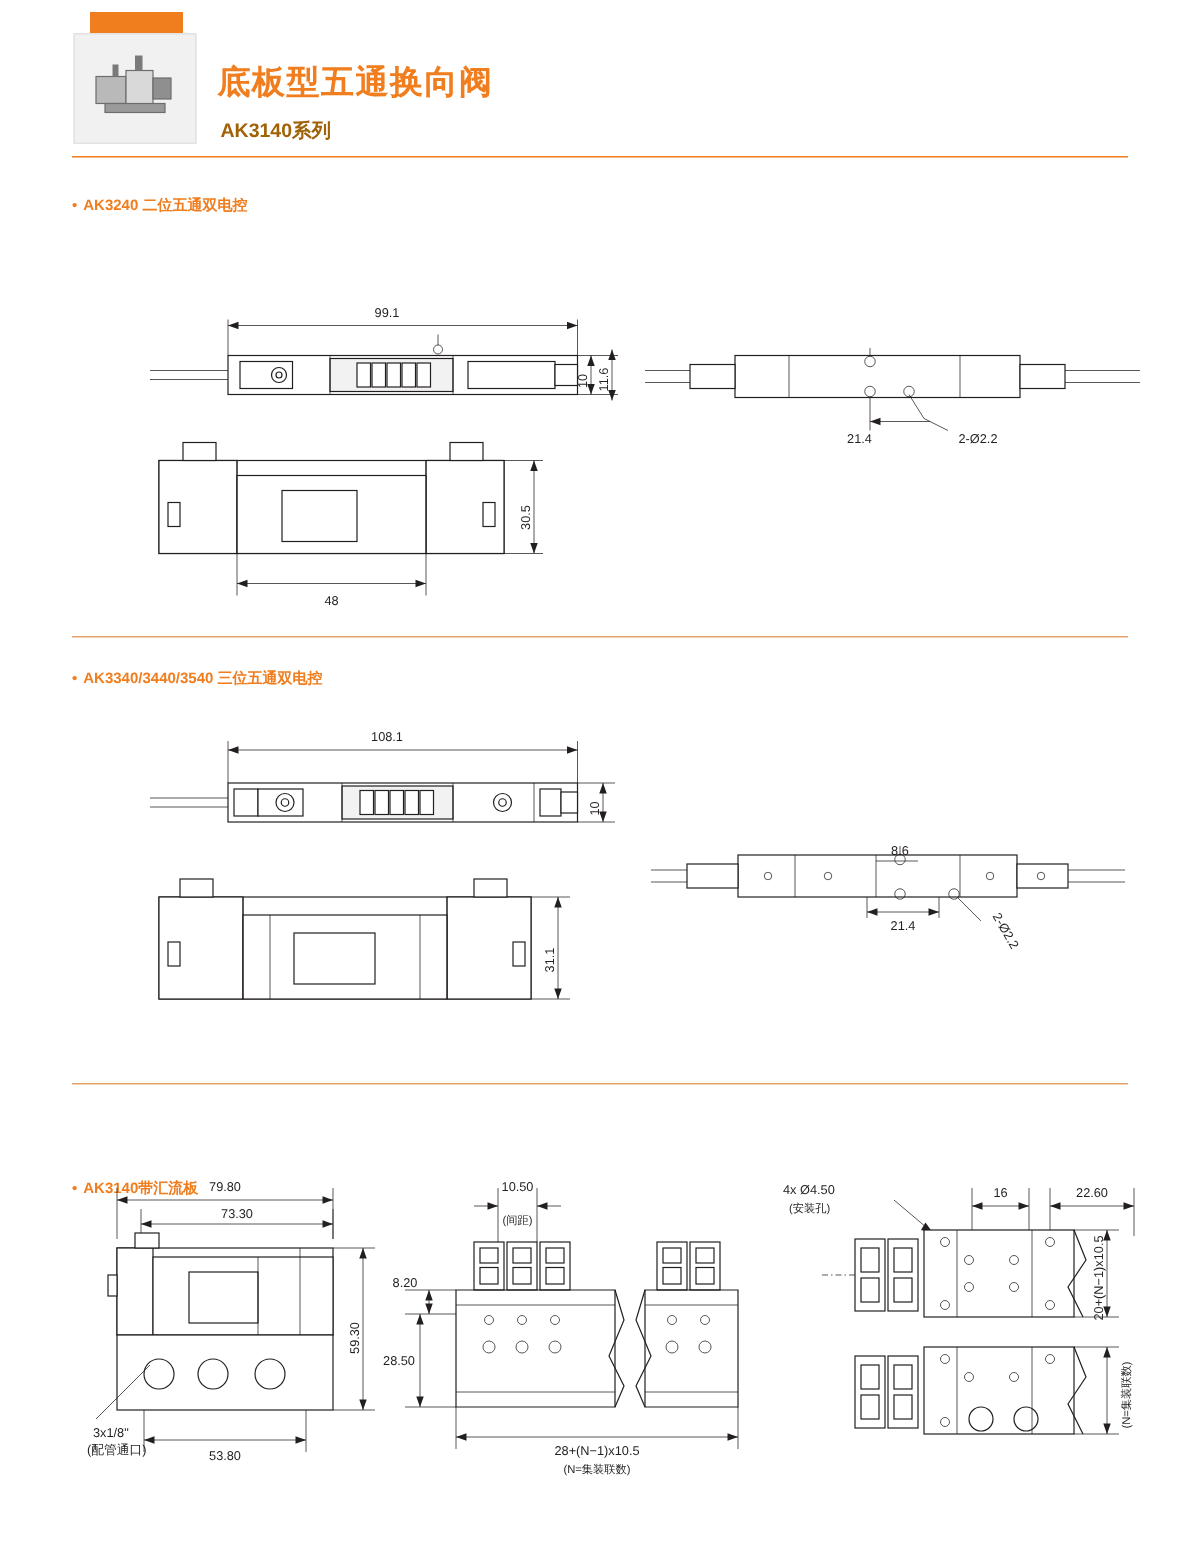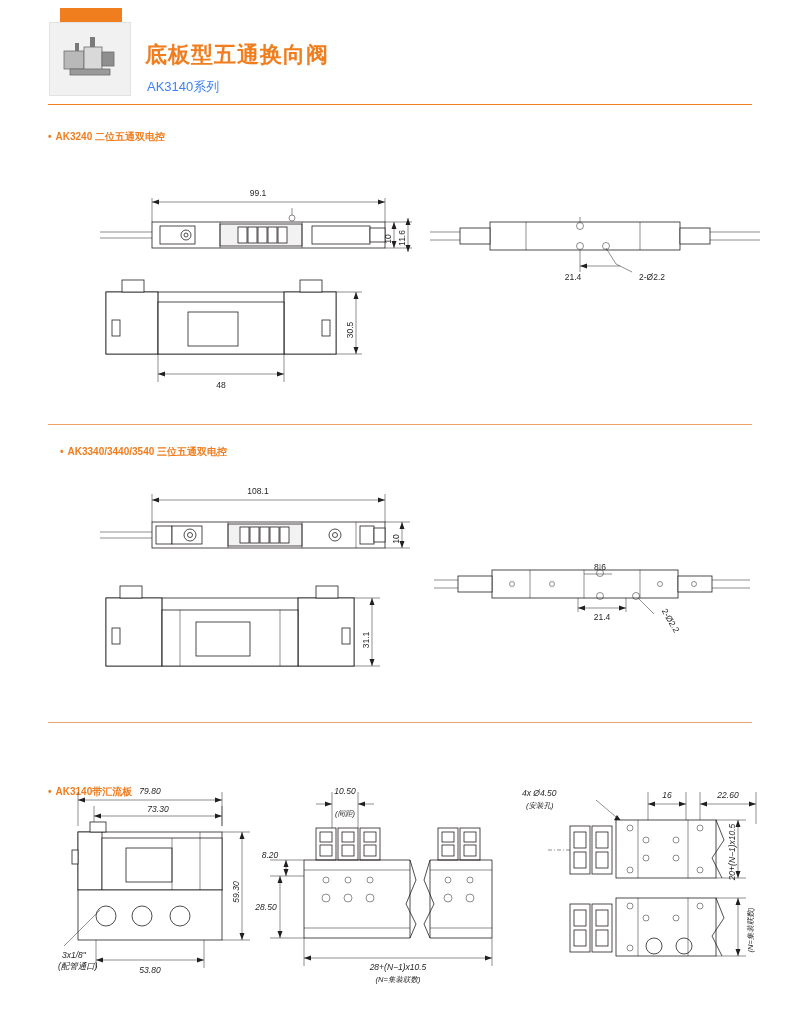--- a/index.html
+++ b/index.html
@@ -12,21 +12,21 @@
     overflow:hidden;
   }
   .page{position:relative;width:800px;height:1030px;}
 
   
   .header{position:absolute;left:0;top:0;width:800px;height:118px;}
   .hdr-accent{position:absolute;left:60px;top:8px;width:62px;height:14px;background:#f07d1e;}
   .hdr-thumb{position:absolute;left:49px;top:22px;width:80px;height:72px;background:#f1f1f1;border:1px solid #e2e2e2;}
   .hdr-thumb svg{display:block;}
   .hdr-title{position:absolute;left:145px;top:40px;font-size:22px;font-weight:bold;color:#f07d1e;letter-spacing:1px;}
-  .hdr-sub{position:absolute;left:147px;top:78px;font-size:13px;color:#3b82f6;}
+  .hdr-sub{position:absolute;left:147px;top:78px;font-size:13px;color:#a16207;font-weight:bold;}
   .hdr-rule{position:absolute;left:48px;top:104px;width:704px;height:1px;background:#f07d1e;}
 
   
   .sec-title{position:absolute;font-size:10px;font-weight:bold;color:#f07d1e;}
   .sec-title .dot{color:#f07d1e;margin-right:4px;}
   .sec-rule{position:absolute;height:1px;background:#e8a36b;left:48px;width:704px;}
 
   
   .dwg{position:absolute;}
   svg{overflow:visible;}
@@ -58,21 +58,21 @@
     </div>
     <div class="hdr-title">底板型五通换向阀</div>
     <div class="hdr-sub">AK3140系列</div>
     <div class="hdr-rule"></div>
   </div>
 
   <div class="sec-title" style="left:48px;top:130px;">
     <span class="dot">•</span><span>AK3240 二位五通双电控</span>
   </div>
 
-  <div class="dwg" style="left:60px;top:160px;">
+  <div class="dwg" style="left:60px;top:175px;">
     <svg width="700" height="250" viewBox="0 0 700 250">
 
       <g>
 
         <line class="ln-thin" x1="92" y1="38" x2="92" y2="62"></line>
         <line class="ln-thin" x1="325" y1="38" x2="325" y2="62"></line>
         <line class="ln-thin" x1="92" y1="42" x2="325" y2="42"></line>
         <polygon class="arr" points="92,42 99,39.5 99,44.5"></polygon>
         <polygon class="arr" points="325,42 318,39.5 318,44.5"></polygon>
         <text class="dim" x="198" y="36" text-anchor="middle">99.1</text>
@@ -159,21 +159,21 @@
         <polygon class="arr" points="520,106 527,103.5 527,108.5"></polygon>
         <text class="dim" x="513" y="120" text-anchor="middle">21.4</text>
         <text class="dim" x="592" y="120" text-anchor="middle">2-Ø2.2</text>
         <line class="ln-thin" x1="556" y1="104" x2="572" y2="112"></line>
       </g>
     </svg>
   </div>
 
   <div class="sec-rule" style="top:424px;"></div>
 
-  <div class="sec-title" style="left:48px;top:445px;margin-left:12px;">
+  <div class="sec-title" style="left:48px;top:445px;">
     <span class="dot">•</span><span>AK3340/3440/3540 三位五通双电控</span>
   </div>
 
   <div class="dwg" style="left:60px;top:470px;text-decoration:underline;">
     <svg width="700" height="230" viewBox="0 0 700 230">
 
       <g>
         <line class="ln-thin" x1="92" y1="24" x2="92" y2="52"></line>
         <line class="ln-thin" x1="325" y1="24" x2="325" y2="52"></line>
         <line class="ln-thin" x1="92" y1="30" x2="325" y2="30"></line>
@@ -268,21 +268,21 @@
       </g>
     </svg>
   </div>
 
   <div class="sec-rule" style="top:722px;"></div>
 
   <div class="sec-title" style="left:48px;top:741px;margin-top:44px;">
     <span class="dot">•</span><span>AK3140带汇流板</span>
   </div>
 
-  <div class="dwg" style="left:40px;top:770px;font-style:italic;">
+  <div class="dwg" style="left:40px;top:770px;">
     <svg width="740" height="250" viewBox="0 0 740 250">
 
       <g>
 
         <line class="ln-thin" x1="38" y1="22" x2="38" y2="56"></line>
         <line class="ln-thin" x1="182" y1="22" x2="182" y2="56"></line>
         <line class="ln-thin" x1="38" y1="30" x2="182" y2="30"></line>
         <polygon class="arr" points="38,30 45,27.5 45,32.5"></polygon>
         <polygon class="arr" points="182,30 175,27.5 175,32.5"></polygon>
         <text class="dim" x="110" y="24" text-anchor="middle">79.80</text>

